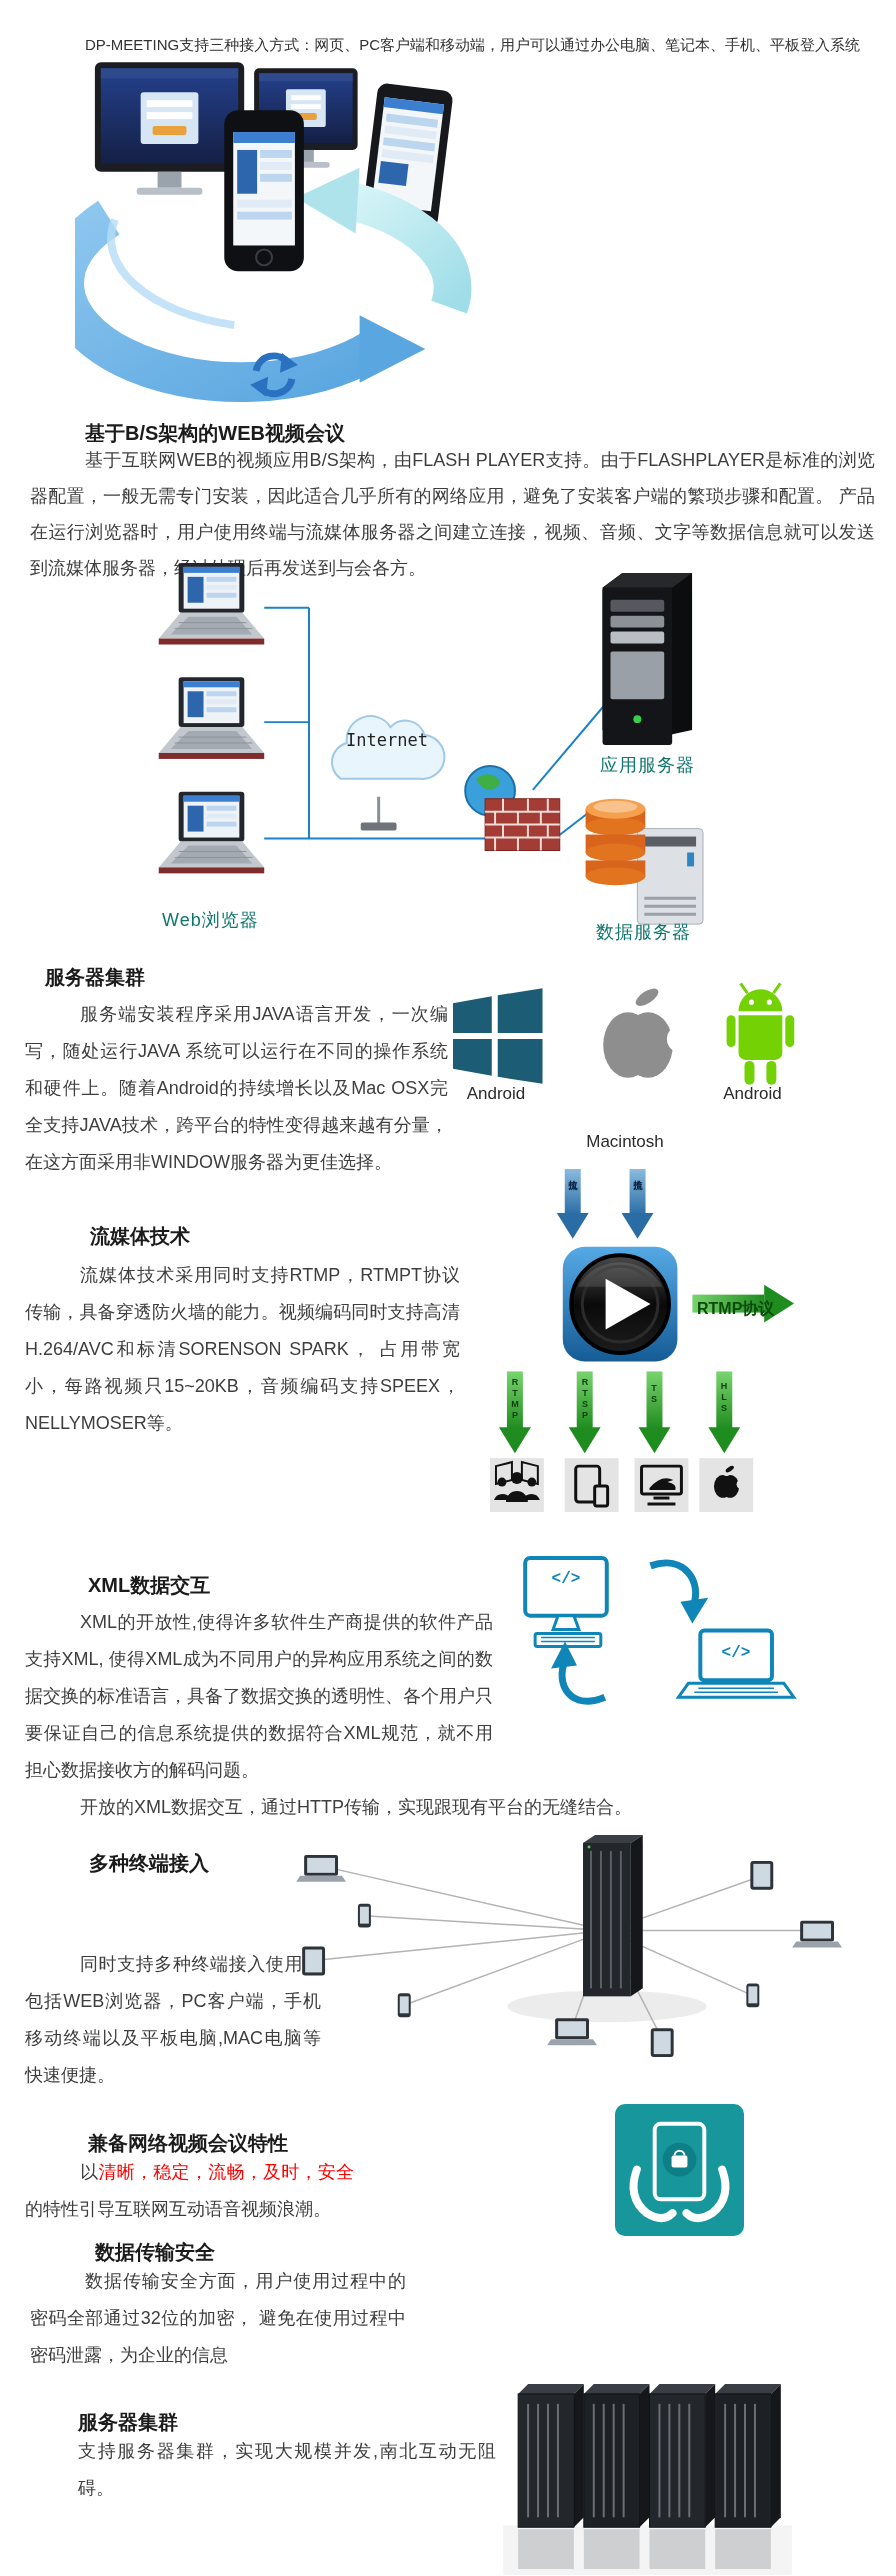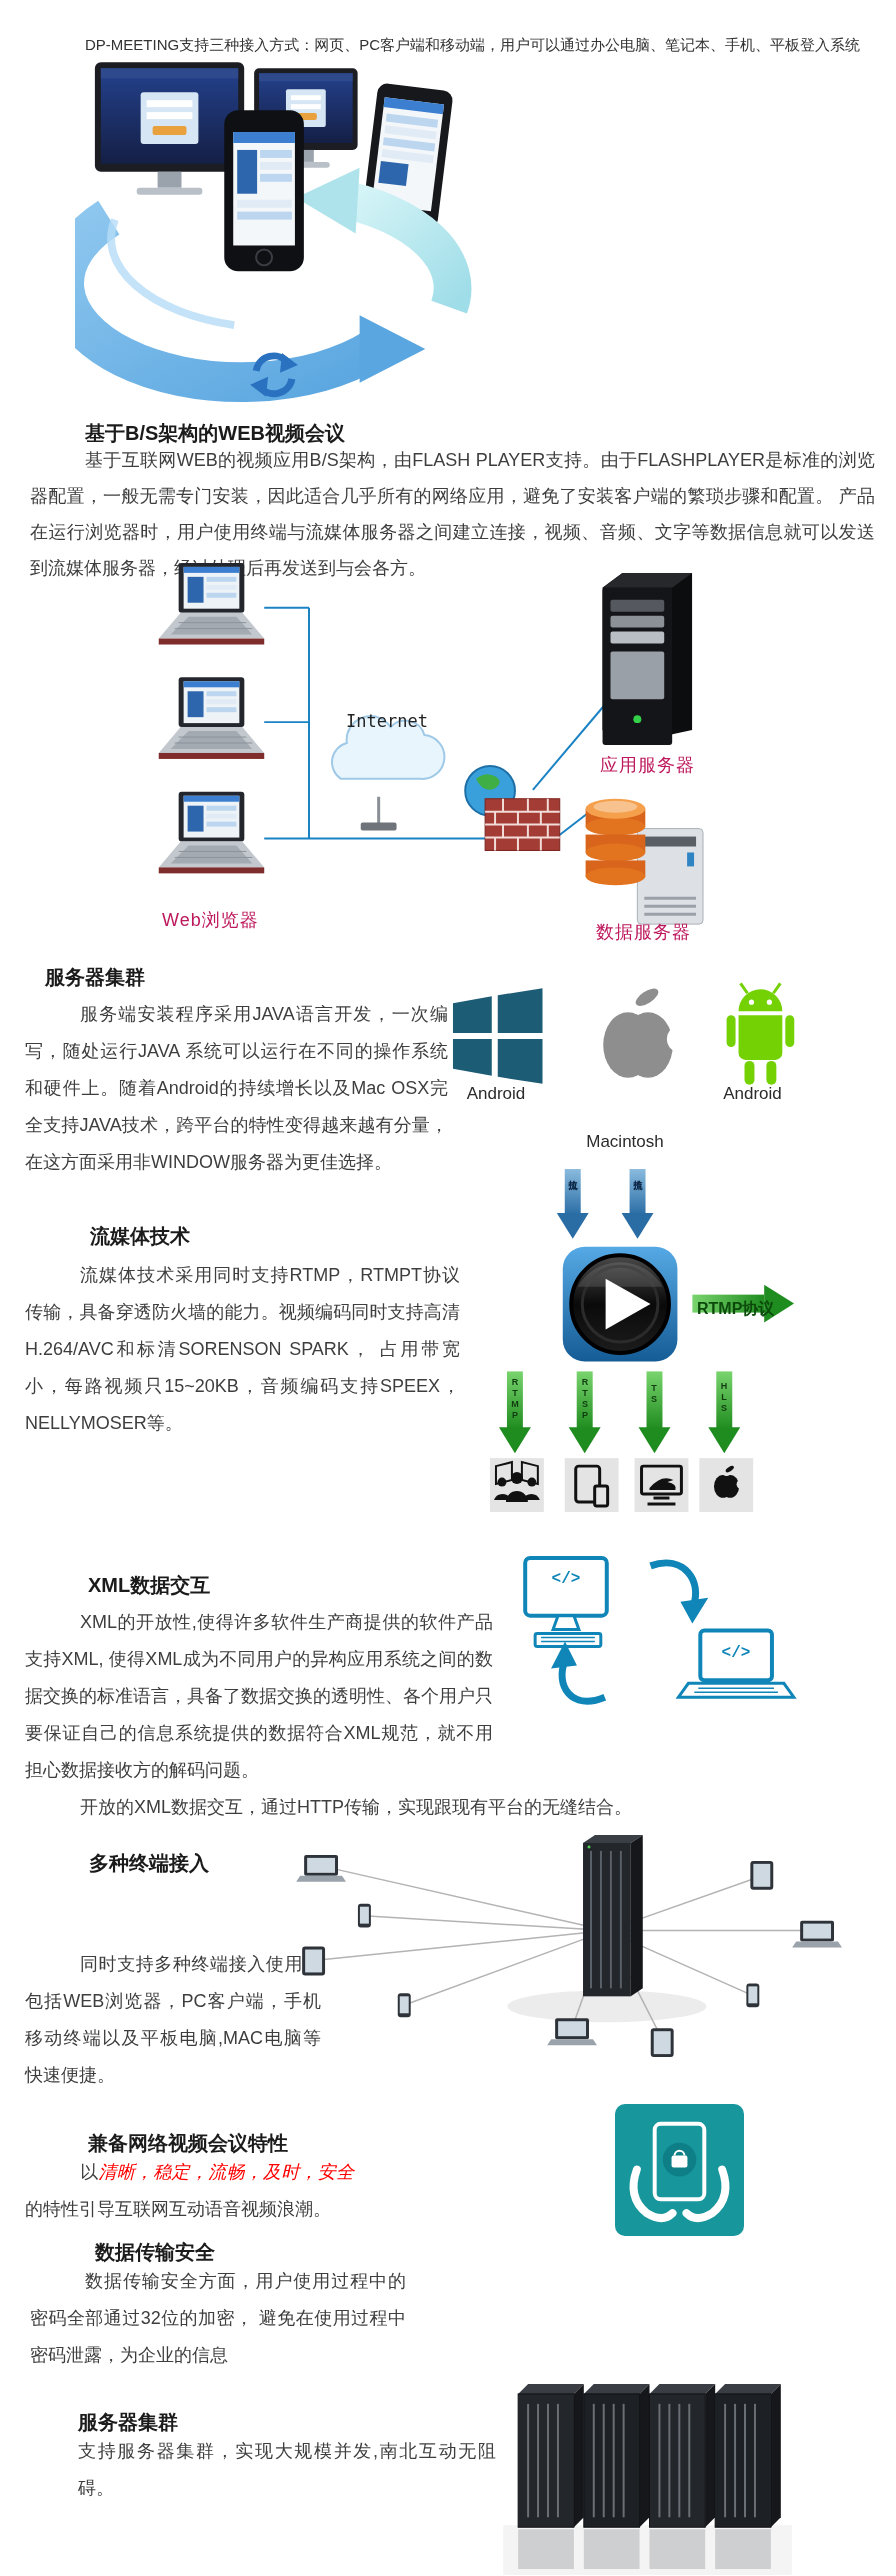--- a/index.html
+++ b/index.html
@@ -3,22 +3,22 @@
 <meta charset="utf-8">
 <style>
   html,body{margin:0;padding:0;background:#fff;}
   #page{position:relative;width:897px;height:2576px;background:#ffffff;overflow:hidden;
         font-family:"Liberation Sans","DejaVu Sans",sans-serif;color:#3d3d3d;}
   .abs{position:absolute;}
   .h{font-weight:bold;font-size:20px;color:#1b1b1b;white-space:nowrap;}
   .body-text{font-size:18px;line-height:37px;color:#3e3e3e;text-align:justify;}
   .indent{text-indent:55px;}
   p{margin:0;}
-  .red{color:#ff0000;font-style:italic;}
-  .diag-label{font-size:18px;color:#be185d;white-space:nowrap;letter-spacing:1px;}
+  .red{color:#ff0000;}
+  .diag-label{font-size:18px;color:#0f766e;white-space:nowrap;letter-spacing:1px;}
   .os-label{font-size:17px;color:#2b2b2b;text-align:center;}
   .cloud-label{font-family:"DejaVu Sans Mono","Liberation Mono",monospace;font-size:17px;color:#222;}
   .vlabel{writing-mode:vertical-lr;text-orientation:upright;font-size:9px;font-weight:bold;
           color:#103c10;letter-spacing:1px;line-height:1;}
   .vlabel-blue{writing-mode:vertical-lr;text-orientation:upright;font-size:9px;font-weight:bold;
           color:#0d2746;letter-spacing:0;line-height:1;}
   .rtmp-label{font-size:16px;font-weight:bold;color:#0c4a0c;white-space:nowrap;}
   .code-glyph{font-size:16px;font-weight:bold;color:#0f85b8;text-align:center;
               font-family:"Liberation Mono","DejaVu Sans Mono",monospace;}
 </style>
@@ -206,21 +206,21 @@
           <ellipse cx="538" cy="306" rx="30" ry="9" fill="#e2731f"></ellipse>
           <rect x="508" y="314" width="60" height="16" fill="#d9641c"></rect>
           <ellipse cx="538" cy="330" rx="30" ry="9" fill="#e2731f"></ellipse>
           <ellipse cx="538" cy="262" rx="30" ry="10" fill="#f5a04c"></ellipse>
           <ellipse cx="538" cy="260" rx="22" ry="6" fill="#f8c28e"></ellipse>
         </g>
       </g>
     </svg>
   </div>
 
-  <div class="abs cloud-label" style="left:346px;top:711px;">Internet</div>
+  <div class="abs cloud-label" style="left:346px;top:730px;">Internet</div>
   <div class="abs diag-label" style="left:162px;top:908px;">Web浏览器</div>
   <div class="abs diag-label" style="left:600px;top:753px;">应用服务器</div>
   <div class="abs diag-label" style="left:596px;top:920px;">数据服务器</div>
 
   <div class="abs h" style="left:45px;top:964px;">服务器集群</div>
   <p class="abs body-text indent" style="left:25px;top:996px;width:423px;">服务端安装程序采用JAVA语言开发，一次编写，随处运行JAVA 系统可以运行在不同的操作系统和硬件上。随着Android的持续增长以及Mac OSX完全支持JAVA技术，跨平台的特性变得越来越有分量，在这方面采用非WINDOW服务器为更佳选择。</p>
 
   <div class="abs" style="left:448px;top:981px;width:398px;height:120px;">
     <svg width="398" height="120" viewBox="0 0 400 120">
       <g fill="#1d5c75">

